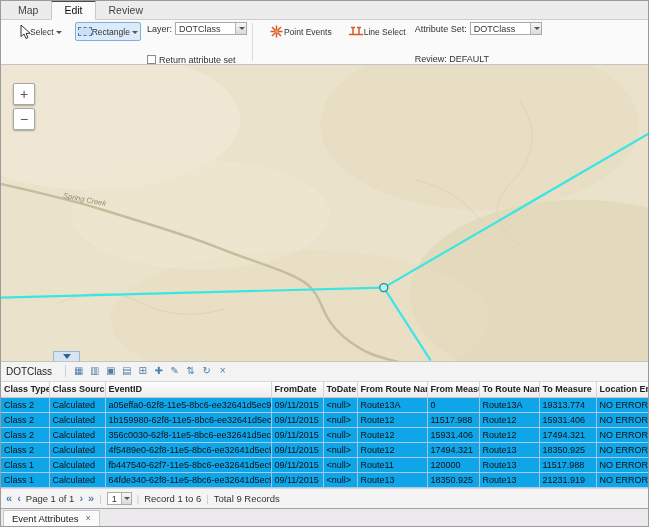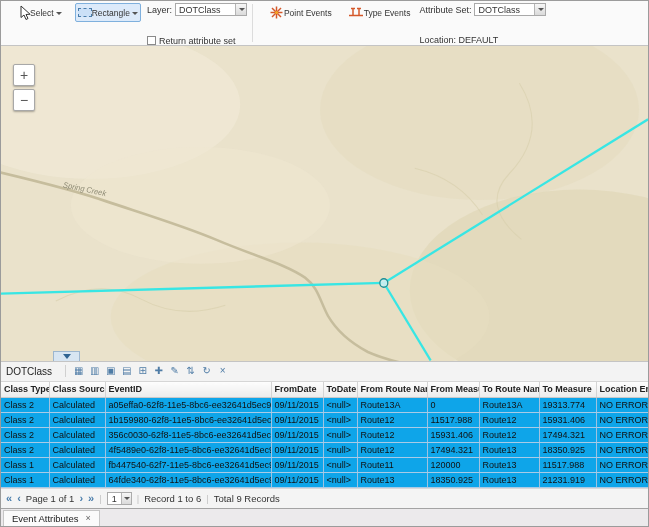--- a/index.html
+++ b/index.html
@@ -66,20 +66,25 @@
   
   .footer { height: 18px; background: #eceaec; border-top: 1px solid #a3a3a3; display: flex; align-items: stretch; padding-left: 2px; flex: 0 0 auto; }
   .footer-tab { background: #fbfbfb; border: 1px solid #c6c6c6; border-bottom: none; margin-top: 1px; display: flex; align-items: center; gap: 7px; padding: 0 8px; font-size: 9.5px; color: #222; }
   .footer-close { color: #666; font-size: 9px; line-height: 1; }
 </style>
 </head>
 <body>
 
 <div class="app">
 
+  <div class="tabs">
+    <div class="tab">Map</div>
+    <div class="tab active">Edit</div>
+    <div class="tab">Review</div>
+  </div>
 
   <div class="ribbon-body">
 
     <div class="group">
       <div class="group-content">
         <div class="bigbtn">
           <span class="bicon">
             <svg width="13" height="15" viewBox="0 0 13 15">
                 <path d="M4,1 L4,12.5 L7,10 L9,14.5 L11,13.5 L9,9.5 L13,9.2 Z" fill="#ffffff" stroke="#333" stroke-width="1"></path>
               </svg>
@@ -141,33 +146,33 @@
             <svg width="16" height="15" viewBox="0 0 16 15">
                 <g stroke="#d4582a" stroke-width="1.5" fill="none">
                   <line x1="1" y1="10.5" x2="15" y2="10.5"></line>
                   <line x1="5" y1="3.5" x2="5" y2="10.5"></line>
                   <line x1="11" y1="3.5" x2="11" y2="10.5"></line>
                   <line x1="3" y1="3.5" x2="7" y2="3.5"></line>
                   <line x1="9" y1="3.5" x2="13" y2="3.5"></line>
                 </g>
               </svg>
           </span>
-          <span class="blabel">Type Events</span>
+          <span class="blabel">Line Select</span>
         </div>
         <div class="col-stack">
           <div class="fieldrow">
             <span class="flabel">Attribute Set:</span>
             <div class="selectbox">
               <span class="val">DOTClass</span>
               <span class="arrowbtn">
                   <span class="caret"></span>
                 </span>
             </div>
           </div>
-          <div class="version-text">Location: DEFAULT</div>
+          <div class="version-text">Review: DEFAULT</div>
           <div class="fieldrow icon-strip">
               <span class="tiny-icon">✎</span>
               <span class="tiny-icon">✚</span>
               <span class="tiny-icon">⇄</span>
               <span class="tiny-icon">↻</span>
               <span class="tiny-icon">≡</span>
             </div>
         </div>
       </div>
       <div class="group-title">Edit Events</div>

